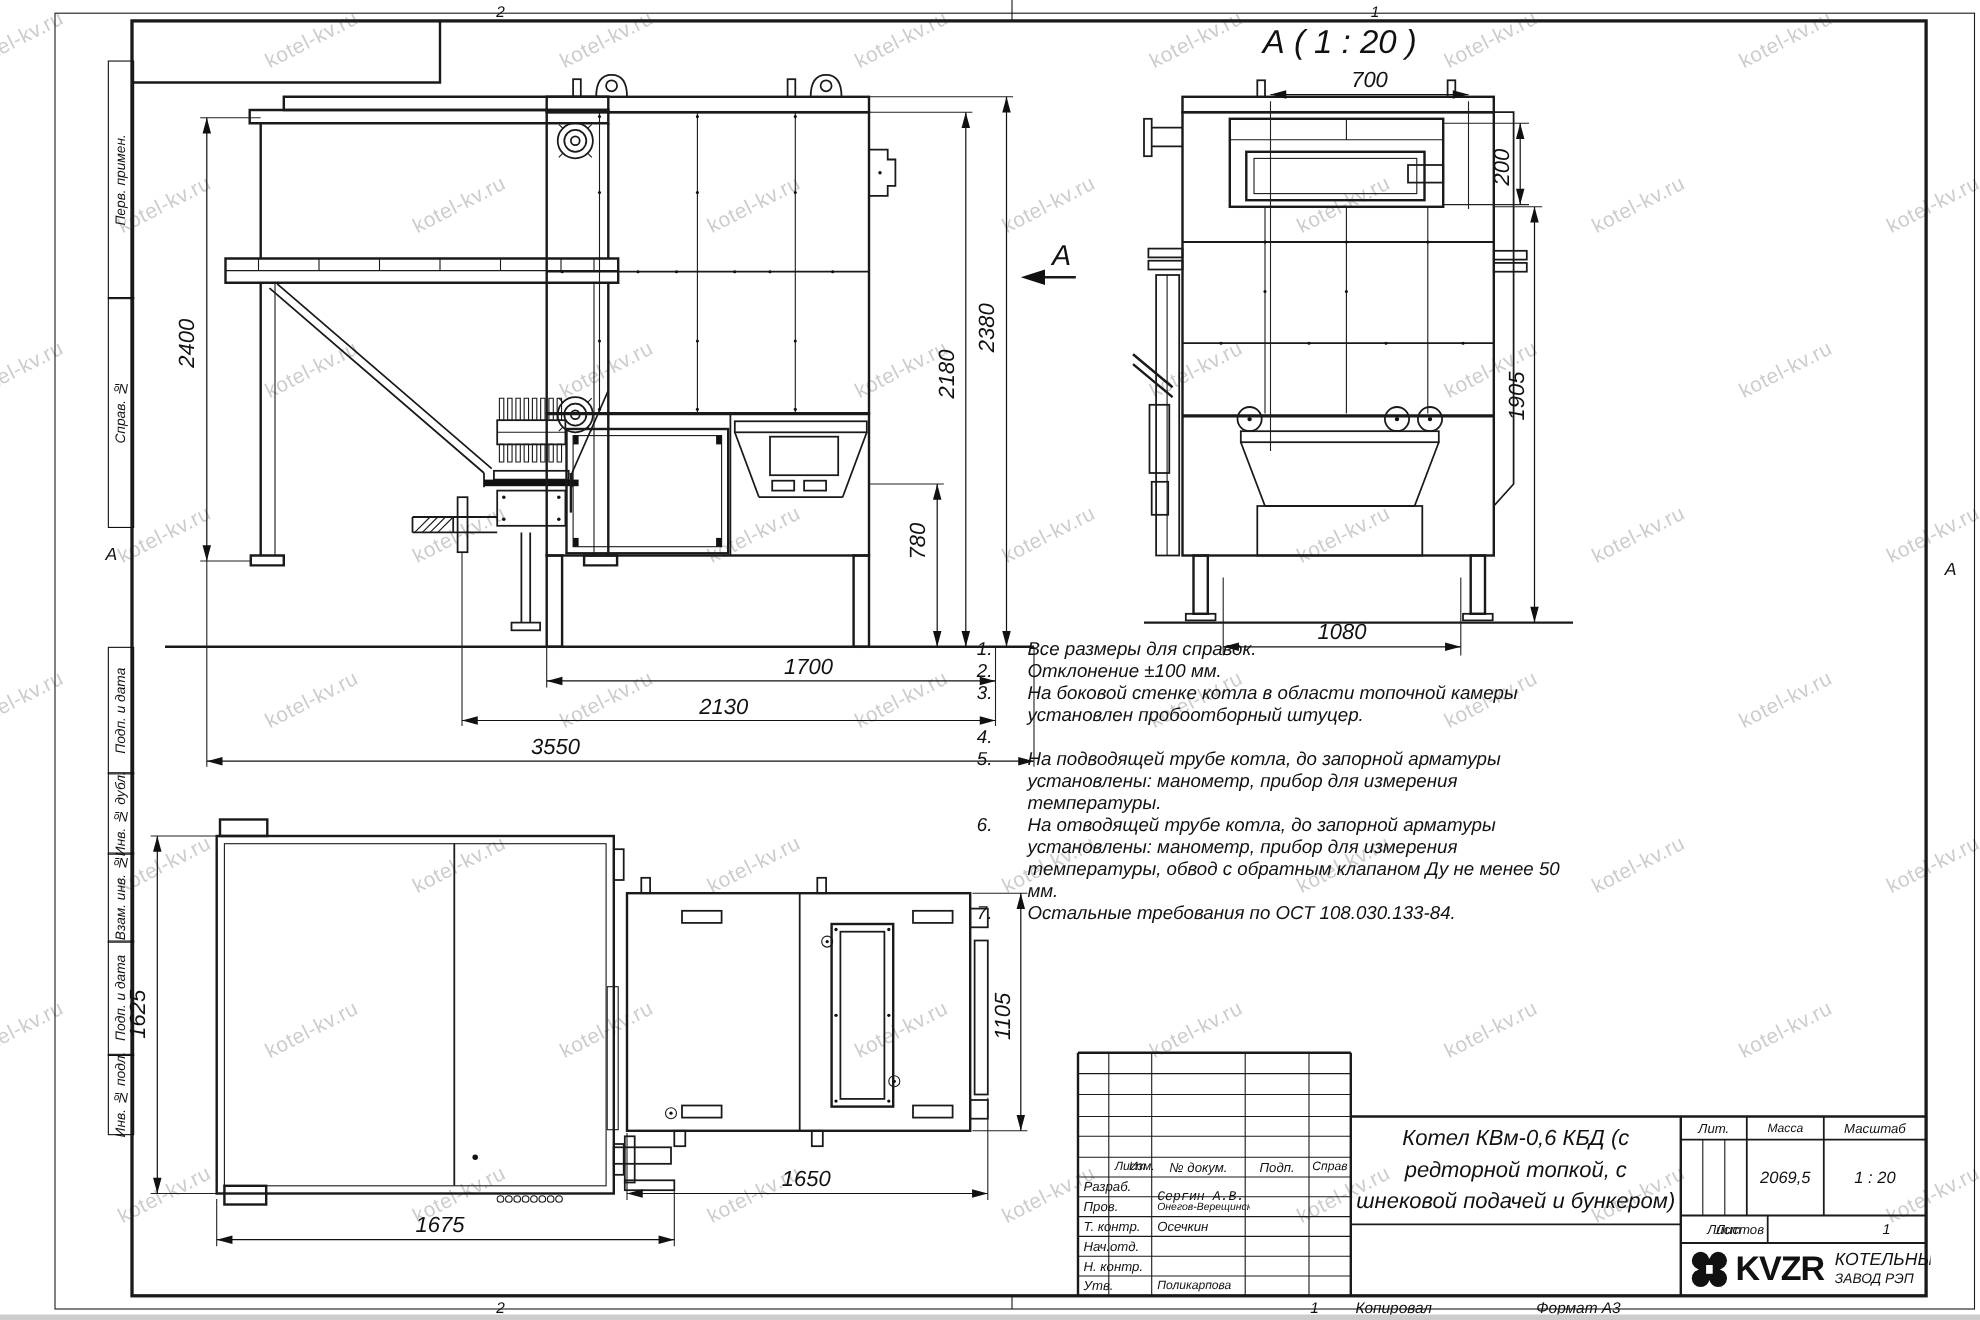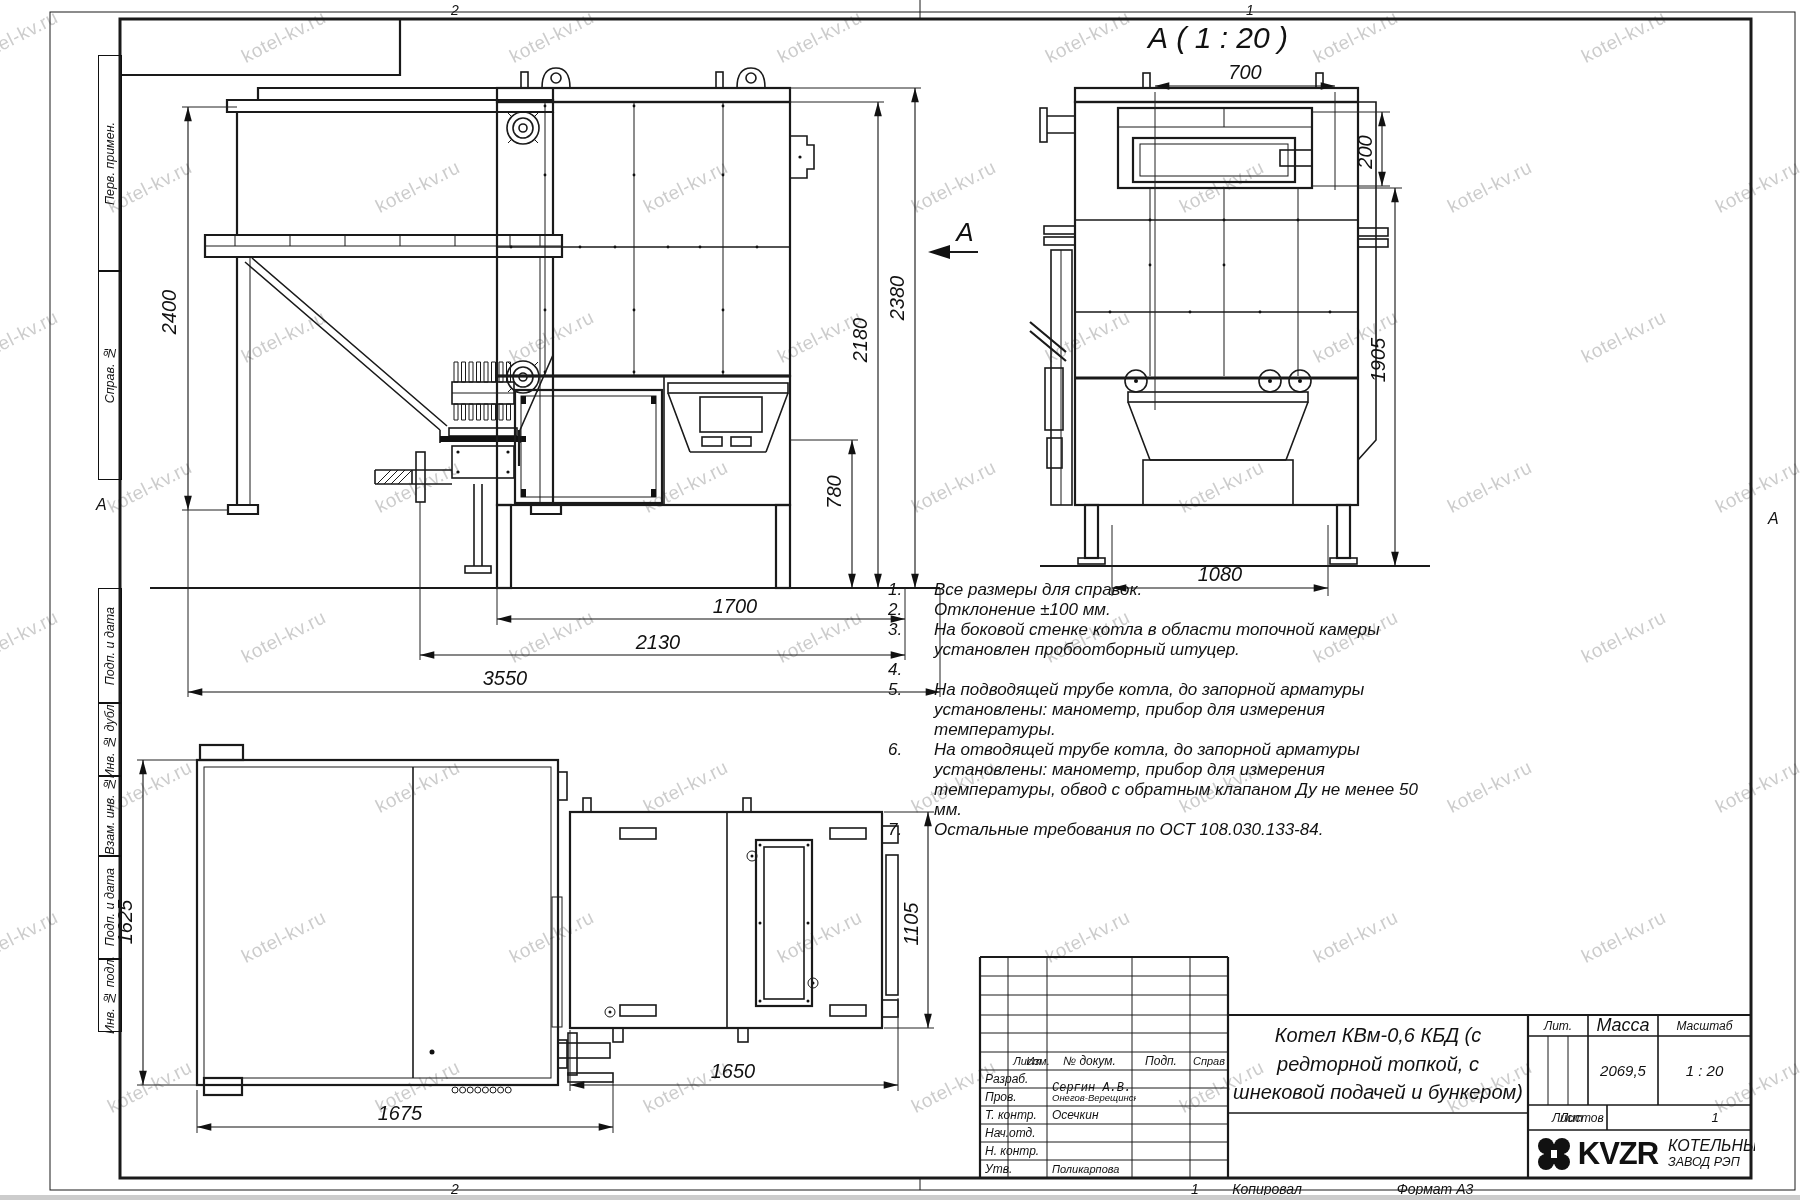--- a/index.html
+++ b/index.html
@@ -459,21 +459,21 @@
 <div class="cell left" style="left:981px;top:1106px;width:65px;height:18px;font-size:12px;">Т. контр.</div>
 <div class="cell left" style="left:1048px;top:1106px;width:84px;height:18px;font-size:12px;">Осечкин</div>
 <div class="cell left" style="left:981px;top:1124px;width:65px;height:18px;font-size:12px;">Нач.отд.</div>
 <div class="cell left" style="left:981px;top:1142px;width:65px;height:18px;font-size:12px;">Н. контр.</div>
 <div class="cell left" style="left:981px;top:1160px;width:65px;height:18px;font-size:12px;">Утв.</div>
 <div class="cell left" style="left:1048px;top:1160px;width:84px;height:18px;font-size:11px;">Поликарпова</div>
 
 <div class="cell" id="tb-title" style="left:1233px;top:1018px;width:290px;height:92px;">Котел КВм-0,6 КБД (с редторной топкой, с шнековой подачей и бункером)</div>
 
 <div class="cell" style="left:1528px;top:1015px;width:60px;height:21px;font-size:12px;">Лит.</div>
-<div class="cell" style="left:1588px;top:1015px;width:70px;height:21px;font-size:18px;text-align:right;">Масса</div>
+<div class="cell" style="left:1588px;top:1015px;width:70px;height:21px;font-size:11px;text-align:right;">Масса</div>
 <div class="cell" style="left:1658px;top:1015px;width:93px;height:21px;font-size:12px;">Масштаб</div>
 <div class="cell" style="left:1588px;top:1036px;width:70px;height:69px;font-size:15px;">2069,5</div>
 <div class="cell" style="left:1658px;top:1036px;width:93px;height:69px;font-size:15px;">1 : 20</div>
 <div class="cell" style="left:1530px;top:1105px;width:75px;height:25px;font-size:12px;">Лист</div>
 <div class="cell left" style="left:1556px;top:1105px;width:70px;height:25px;font-size:12px;">Листов</div>
 <div class="cell" style="left:1695px;top:1105px;width:40px;height:25px;font-size:13px;">1</div>
 
 <div class="cell" style="left:1534px;top:1134px;width:40px;height:40px;">
   <svg width="36" height="34" viewBox="0 0 36 34">
     <circle cx="10" cy="9" r="8" fill="#111"></circle>

